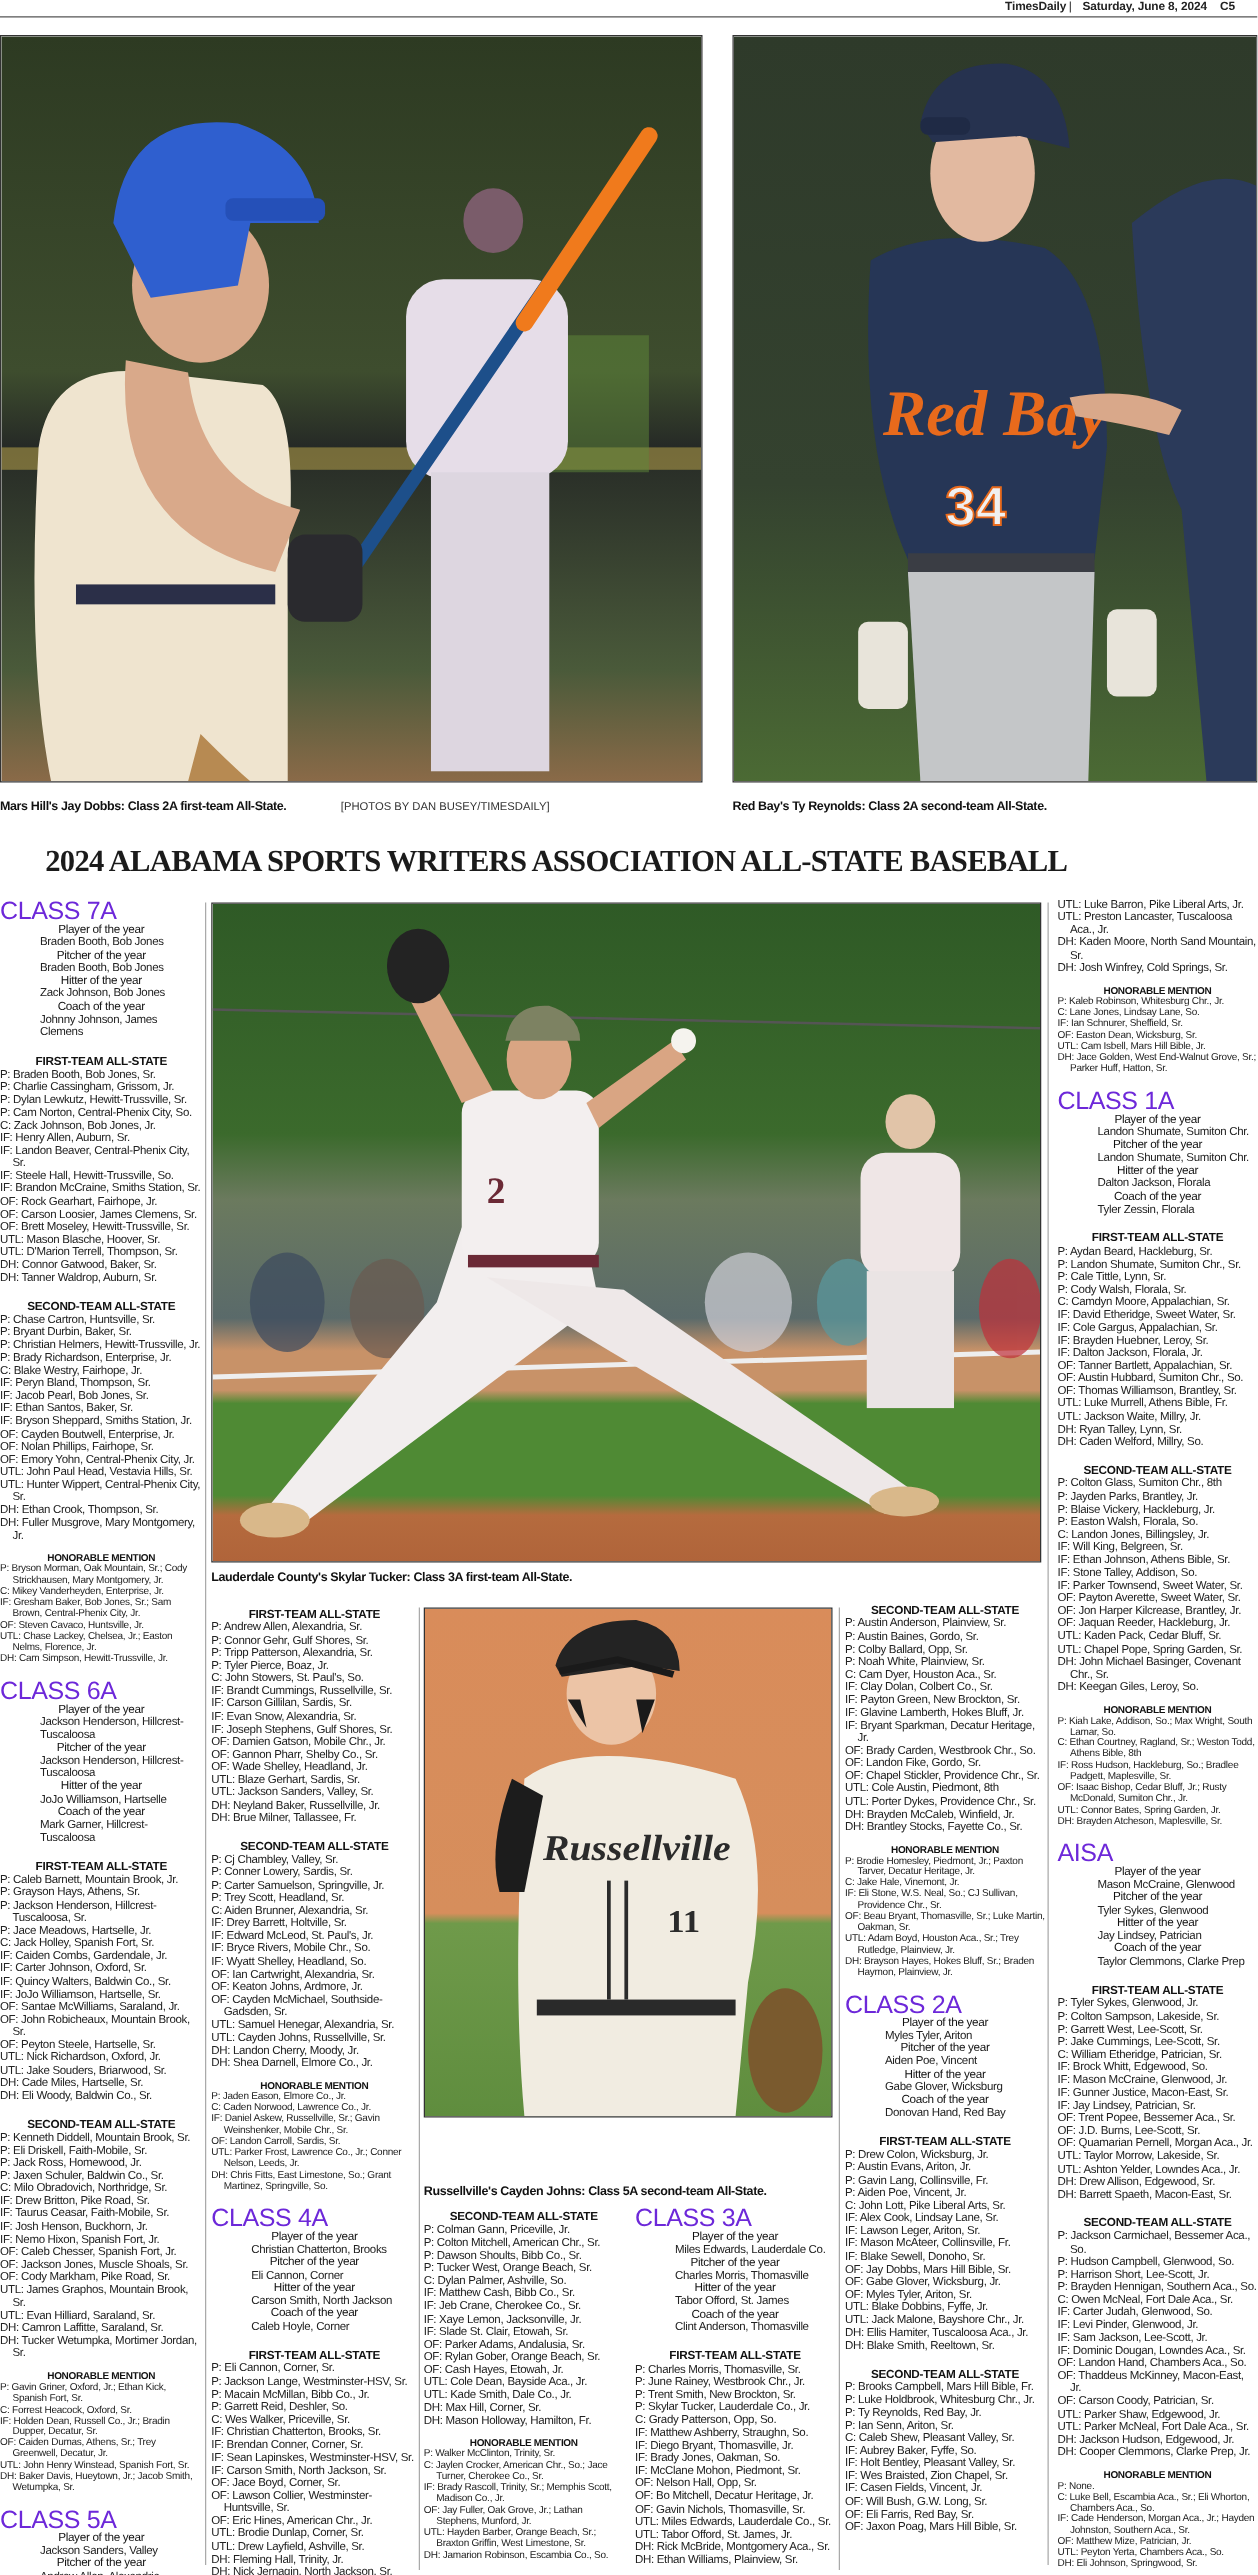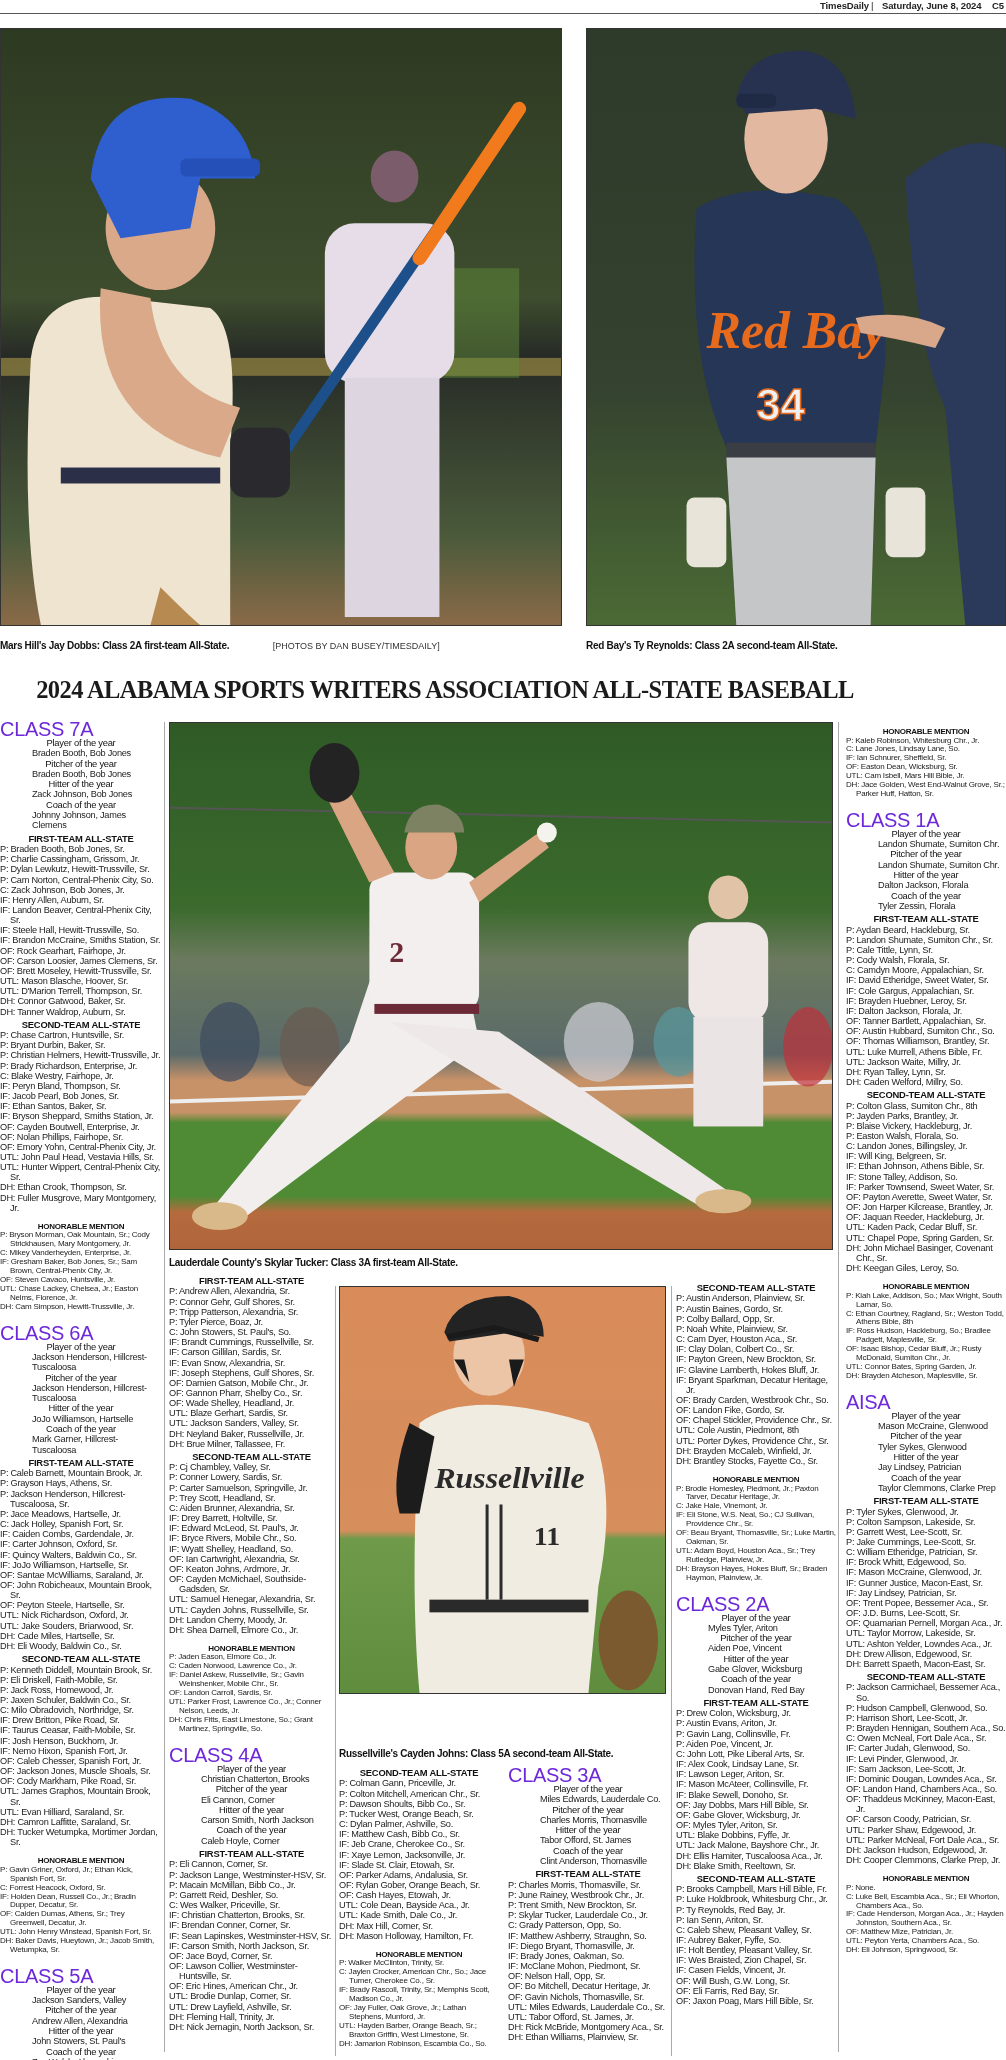--- a/index.html
+++ b/index.html
@@ -1,35 +1,35 @@
 <!DOCTYPE html>
 <html><head>
 <meta charset="utf-8">
 <style>
   * { box-sizing: border-box; margin: 0; padding: 0; }
   html, body { width: 1006px; height: 2060px; background: #fff; overflow: hidden; }
   body { position: relative; font-family: "Liberation Sans", "DejaVu Sans", sans-serif; color: #1a1a1a; }
 
-  .masthead { position: absolute; left: 0; top: 0; width: 1006px; height: 14px; border-bottom: 1px solid #555; font-family: "Liberation Sans", sans-serif; font-size: 9.5px; font-weight: bold; color: #222; text-align: right; padding-right: 2px; line-height: 12px; letter-spacing: -0.1px; }
+  .masthead { position: absolute; left: 0; top: 0; width: 1006px; height: 14px; border-bottom: 1px solid #555; font-family: "Liberation Sans", sans-serif; font-size: 9.5px; font-weight: bold; color: #222; text-align: right; padding-right: 18px; line-height: 12px; letter-spacing: -0.1px; }
   .masthead .sep { margin: 0 6px 0 2px; font-weight: normal; }
   .masthead .pg { margin-left: 8px; }
 
   .photo { position: absolute; overflow: hidden; border: 1px solid #333; }
   .photo svg { display: block; width: 100%; height: 100%; }
 
   .cap { position: absolute; font-family: "Liberation Sans", sans-serif; font-size: 10px; font-weight: bold; color: #111; letter-spacing: -0.3px; white-space: nowrap; }
   .cap .credit { font-weight: normal; font-size: 9px; letter-spacing: 0; color: #333; padding-left: 41px; }
 
   .headline { position: absolute; left: 0; top: 676px; width: 890px; text-align: center; font-family: "Liberation Serif", "DejaVu Serif", serif; font-weight: bold; font-size: 24.5px; letter-spacing: -0.6px; color: #1b1b1b; }
 
   .col { position: absolute; font-family: "Liberation Sans", sans-serif; font-size: 9.2px; line-height: 10.15px; color: #222; letter-spacing: -0.25px; }
   .class-title { font-size: 20px; line-height: 18px; font-weight: normal; letter-spacing: -0.3px; color: #6d28d9; margin-top: 2px; }
   .award-title { font-weight: normal; text-align: center; font-size: 9.4px; line-height: 10.3px; color: #111; }
   .award-name { line-height: 10.3px; margin-left: 32px; }
-  .sect-title { font-weight: bold; text-align: center; font-size: 9.4px; margin-top: 3px; line-height: 10.4px; color: #111; letter-spacing: -0.2px; }
+  .sect-title { font-weight: bold; text-align: center; font-size: 9.4px; margin-top: 13px; line-height: 10.4px; color: #111; letter-spacing: -0.2px; }
   .hm-title { font-weight: bold; text-align: center; font-size: 8px; margin-top: 9px; line-height: 9.5px; color: #111; }
   .entry { padding-left: 10px; text-indent: -10px; }
   .hm .entry { font-size: 8px; line-height: 8.9px; letter-spacing: -0.2px; }
   .gap { height: 10px; }
 
   .vrule { position: absolute; width: 1px; background: #aaa; }
 </style>
 </head>
 <body>
 
@@ -547,20 +547,26 @@
         <div class="entry">IF: Casen Fields, Vincent, Jr.</div>
         <div class="entry">OF: Will Bush, G.W. Long, Sr.</div>
         <div class="entry">OF: Eli Farris, Red Bay, Sr.</div>
         <div class="entry">OF: Jaxon Poag, Mars Hill Bible, Sr.</div>
       </div>
   </section>
 </div>
 
 <div class="col" style="left:846px;top:718px;width:160px;">
   <section>
+    <div>
+        <div class="entry">UTL: Luke Barron, Pike Liberal Arts, Jr.</div>
+        <div class="entry">UTL: Preston Lancaster, Tuscaloosa Aca., Jr.</div>
+        <div class="entry">DH: Kaden Moore, North Sand Mountain, Sr.</div>
+        <div class="entry">DH: Josh Winfrey, Cold Springs, Sr.</div>
+      </div>
     <div class="hm-title">HONORABLE MENTION</div>
     <div class="hm">
         <div class="entry">P: Kaleb Robinson, Whitesburg Chr., Jr.</div>
         <div class="entry">C: Lane Jones, Lindsay Lane, So.</div>
         <div class="entry">IF: Ian Schnurer, Sheffield, Sr.</div>
         <div class="entry">OF: Easton Dean, Wicksburg, Sr.</div>
         <div class="entry">UTL: Cam Isbell, Mars Hill Bible, Jr.</div>
         <div class="entry">DH: Jace Golden, West End-Walnut Grove, Sr.; Parker Huff, Hatton, Sr.</div>
       </div>
   </section>

